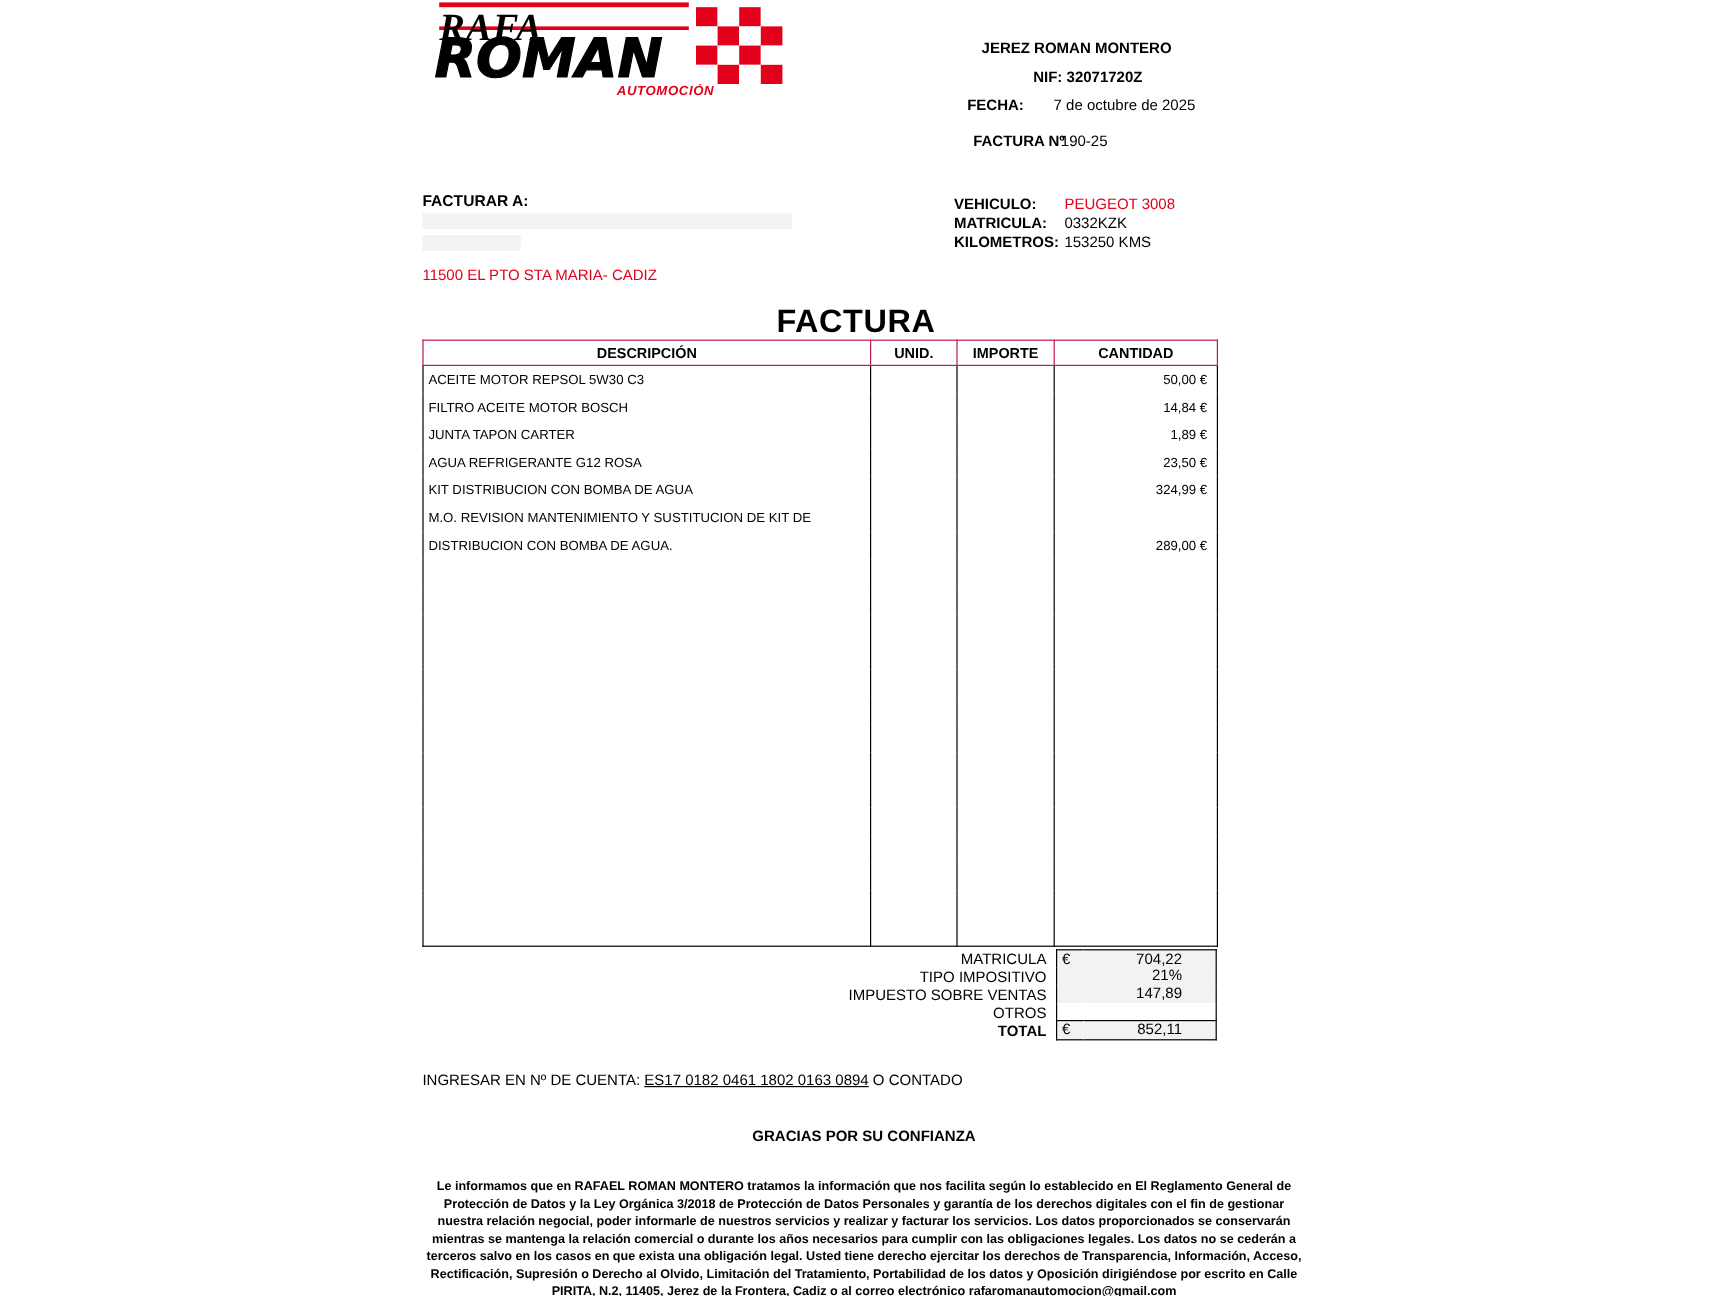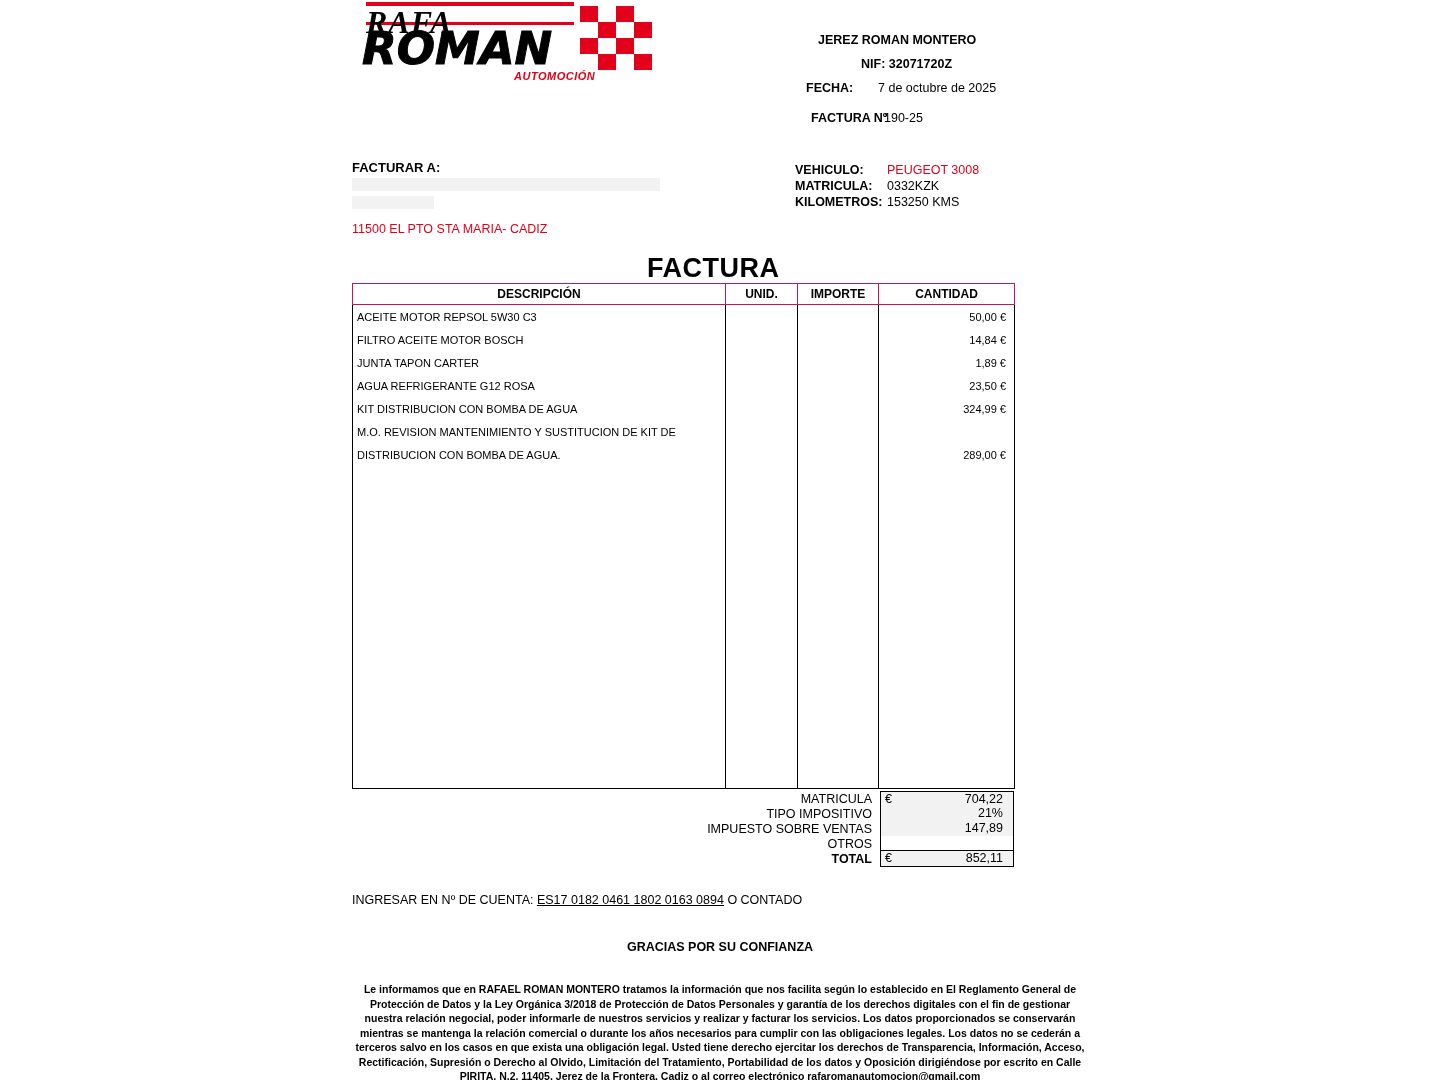--- a/index.html
+++ b/index.html
@@ -268,21 +268,21 @@
     border-left: 1px solid #000;
     border-right: none;
     padding-left: 4px;
     height: 15px;
     line-height: 15px;
     background: #f2f2f2;
   }
   .totals-val {
     flex: 1;
     text-align: right;
-    padding-right: 10px;
+    padding-right: 28px;
     height: 15px;
     line-height: 15px;
     background: #f2f2f2;
     border-right: 1px solid #000;
   }
   .totals-row.first .totals-cur,
   .totals-row.first .totals-val { border-top: 1px solid #000; }
   .totals-row.bold .totals-label { font-weight: bold; }
   .totals-row.total .totals-cur,
   .totals-row.total .totals-val {

